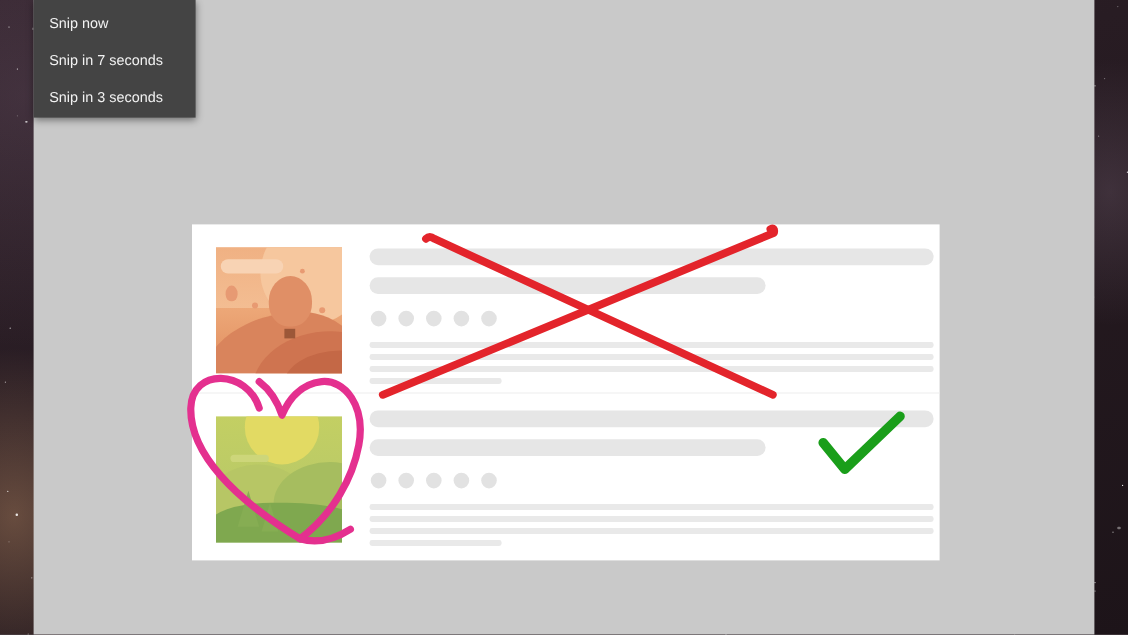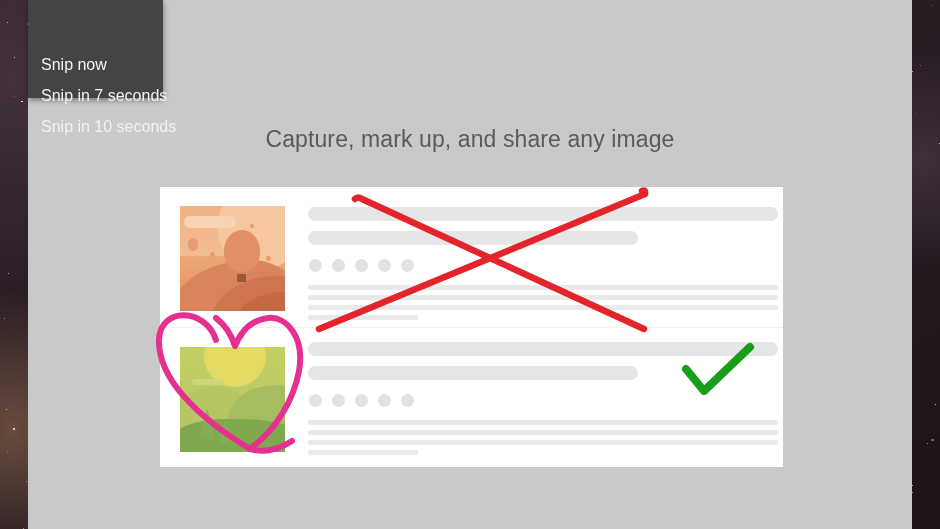--- a/index.html
+++ b/index.html
@@ -206,26 +206,25 @@
     top: 0;
     width: 135px;
     height: 98px;
     background: #444444;
     box-shadow: 0 2px 6px rgba(0,0,0,0.45);
     z-index: 40;
   }
   .snip-menu-item {
     position: absolute;
     left: 13px;
-    font-size: 16px;
+    font-size: 12px;
     color: #f2f2f2;
     font-family: "Liberation Sans", sans-serif;
     white-space: nowrap;
     cursor: default;
-    margin-top: 44px;
   }
   .snip-menu-item.i0 { top: 12px; }
   .snip-menu-item.i1 { top: 43px; }
   .snip-menu-item.i2 { top: 74px; }
 </style>
 </head>
 <body>
 
 <div id="root">
 
@@ -649,21 +648,20 @@
         <i class="star" style="left:546.3px;top:381.3px;width:1.6px;height:1.6px;opacity:0.60"></i>
         <i class="star" style="left:325.7px;top:287.0px;width:1px;height:1px;opacity:0.94"></i>
         <i class="star" style="left:515.3px;top:406.9px;width:1px;height:1px;opacity:0.69"></i>
         <i class="star" style="left:436.7px;top:125.7px;width:1px;height:1px;opacity:0.75"></i>
         <i class="star" style="left:6.9px;top:451.4px;width:1px;height:1px;opacity:0.39"></i>
       </div>
   </div>
 
   <div class="app-window">
 
-    <div class="page-title">Capture, mark up, and share any image</div>
 
     <div class="preview-card">
 
       <div class="card-divider"></div>
 
       <div class="article top">
         <div class="thumb thumb-desert">
           <div class="sun"></div>
           <div class="cloud"></div>
           <div class="dune1"></div>
@@ -749,16 +747,16 @@
       <g fill="none" stroke="#1a9e1a" stroke-width="8" stroke-linecap="round" stroke-linejoin="round">
         <path d="M658 369 L676 391 L722 347"></path>
       </g>
     </svg>
 
   </div>
 
   <div class="snip-menu">
     <div class="snip-menu-item i0">Snip now</div>
     <div class="snip-menu-item i1">Snip in 7 seconds</div>
-    <div class="snip-menu-item i2">Snip in 10 seconds</div>
+    <div class="snip-menu-item i2">Snip in 3 seconds</div>
   </div>
 
 </div>
 
 </body></html>

